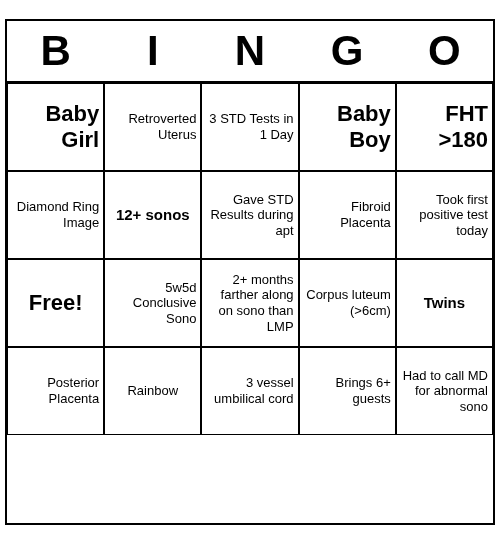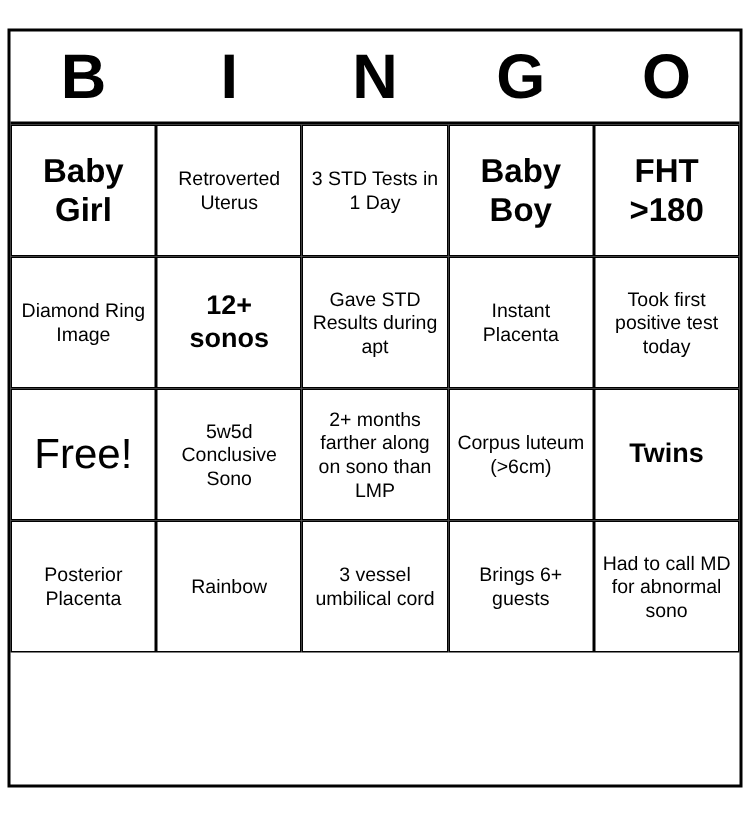--- a/index.html
+++ b/index.html
@@ -32,35 +32,35 @@
     .bingo-grid {
       display: grid;
       grid-template-columns: repeat(5, 1fr);
       grid-template-rows: repeat(5, 88px);
     }
     .bingo-cell {
       border: 1.5px solid #000;
       display: flex;
       align-items: center;
       justify-content: center;
-      text-align: center;
+      text-align: right;
       padding: 4px;
       font-size: 13px;
       line-height: 1.2;
     }
     .bingo-cell.large-text {
       font-size: 22px;
       font-weight: bold;
     }
     .bingo-cell.free {
-      font-size: 28px;
-      font-weight: normal;
+      font-size: 22px;
+      font-weight: bold;
     }
     .bingo-cell.medium-text {
-      font-size: 18px;
+      font-size: 15px;
       font-weight: bold;
     }
   </style>
 </head>
 <body>
 
 <div class="bingo-card">
   <div class="bingo-header">
   <div class="bingo-header-letter">B</div>
       <div class="bingo-header-letter">I</div>
@@ -70,21 +70,21 @@
     </div>
   <div class="bingo-grid">
   <div class="bingo-cell large-text">Baby Girl</div>
       <div class="bingo-cell">Retroverted Uterus</div>
       <div class="bingo-cell">3 STD Tests in 1 Day</div>
       <div class="bingo-cell large-text">Baby Boy</div>
       <div class="bingo-cell large-text">FHT &gt;180</div>
       <div class="bingo-cell">Diamond Ring Image</div>
       <div class="bingo-cell medium-text">12+ sonos</div>
       <div class="bingo-cell">Gave STD Results during apt</div>
-      <div class="bingo-cell">Instant Placenta</div>
+      <div class="bingo-cell">Fibroid Placenta</div>
       <div class="bingo-cell">Took first positive test today</div>
       <div class="bingo-cell free">Free!</div>
       <div class="bingo-cell">5w5d Conclusive Sono</div>
       <div class="bingo-cell">2+ months farther along on sono than LMP</div>
       <div class="bingo-cell">Corpus luteum (&gt;6cm)</div>
       <div class="bingo-cell medium-text">Twins</div>
       <div class="bingo-cell">Posterior Placenta</div>
       <div class="bingo-cell">Rainbow</div>
       <div class="bingo-cell">3 vessel umbilical cord</div>
       <div class="bingo-cell">Brings 6+ guests</div>

